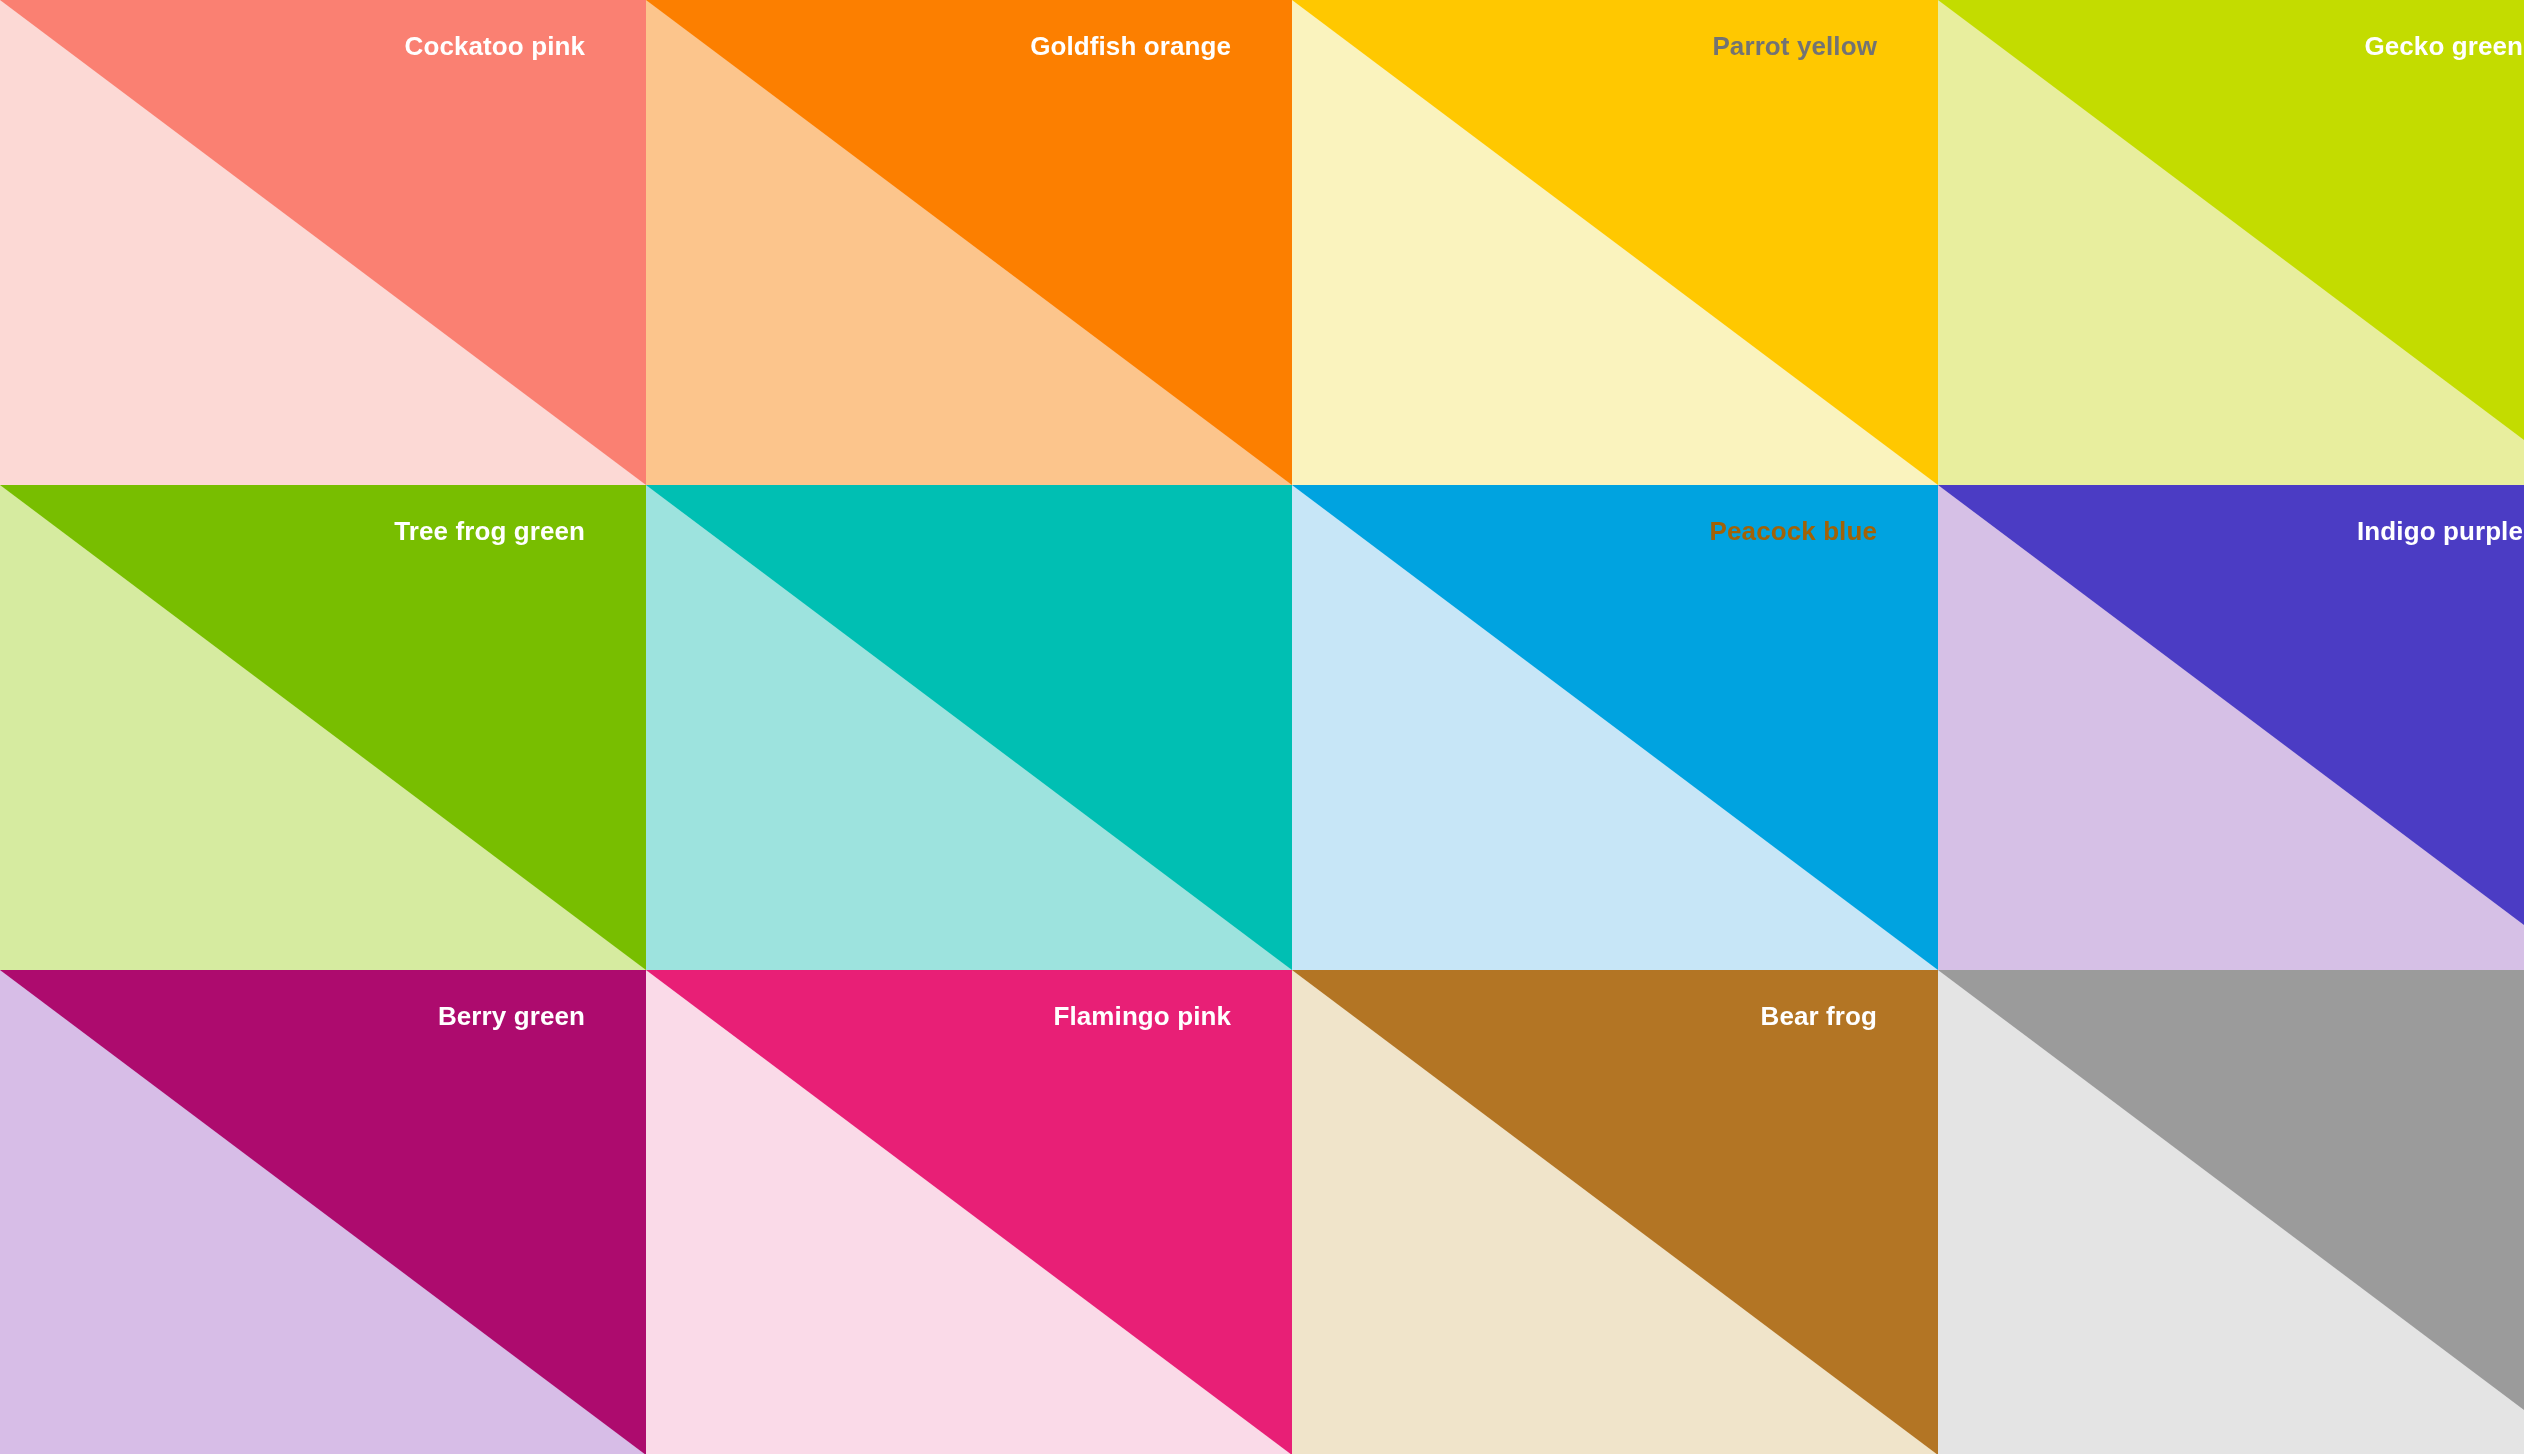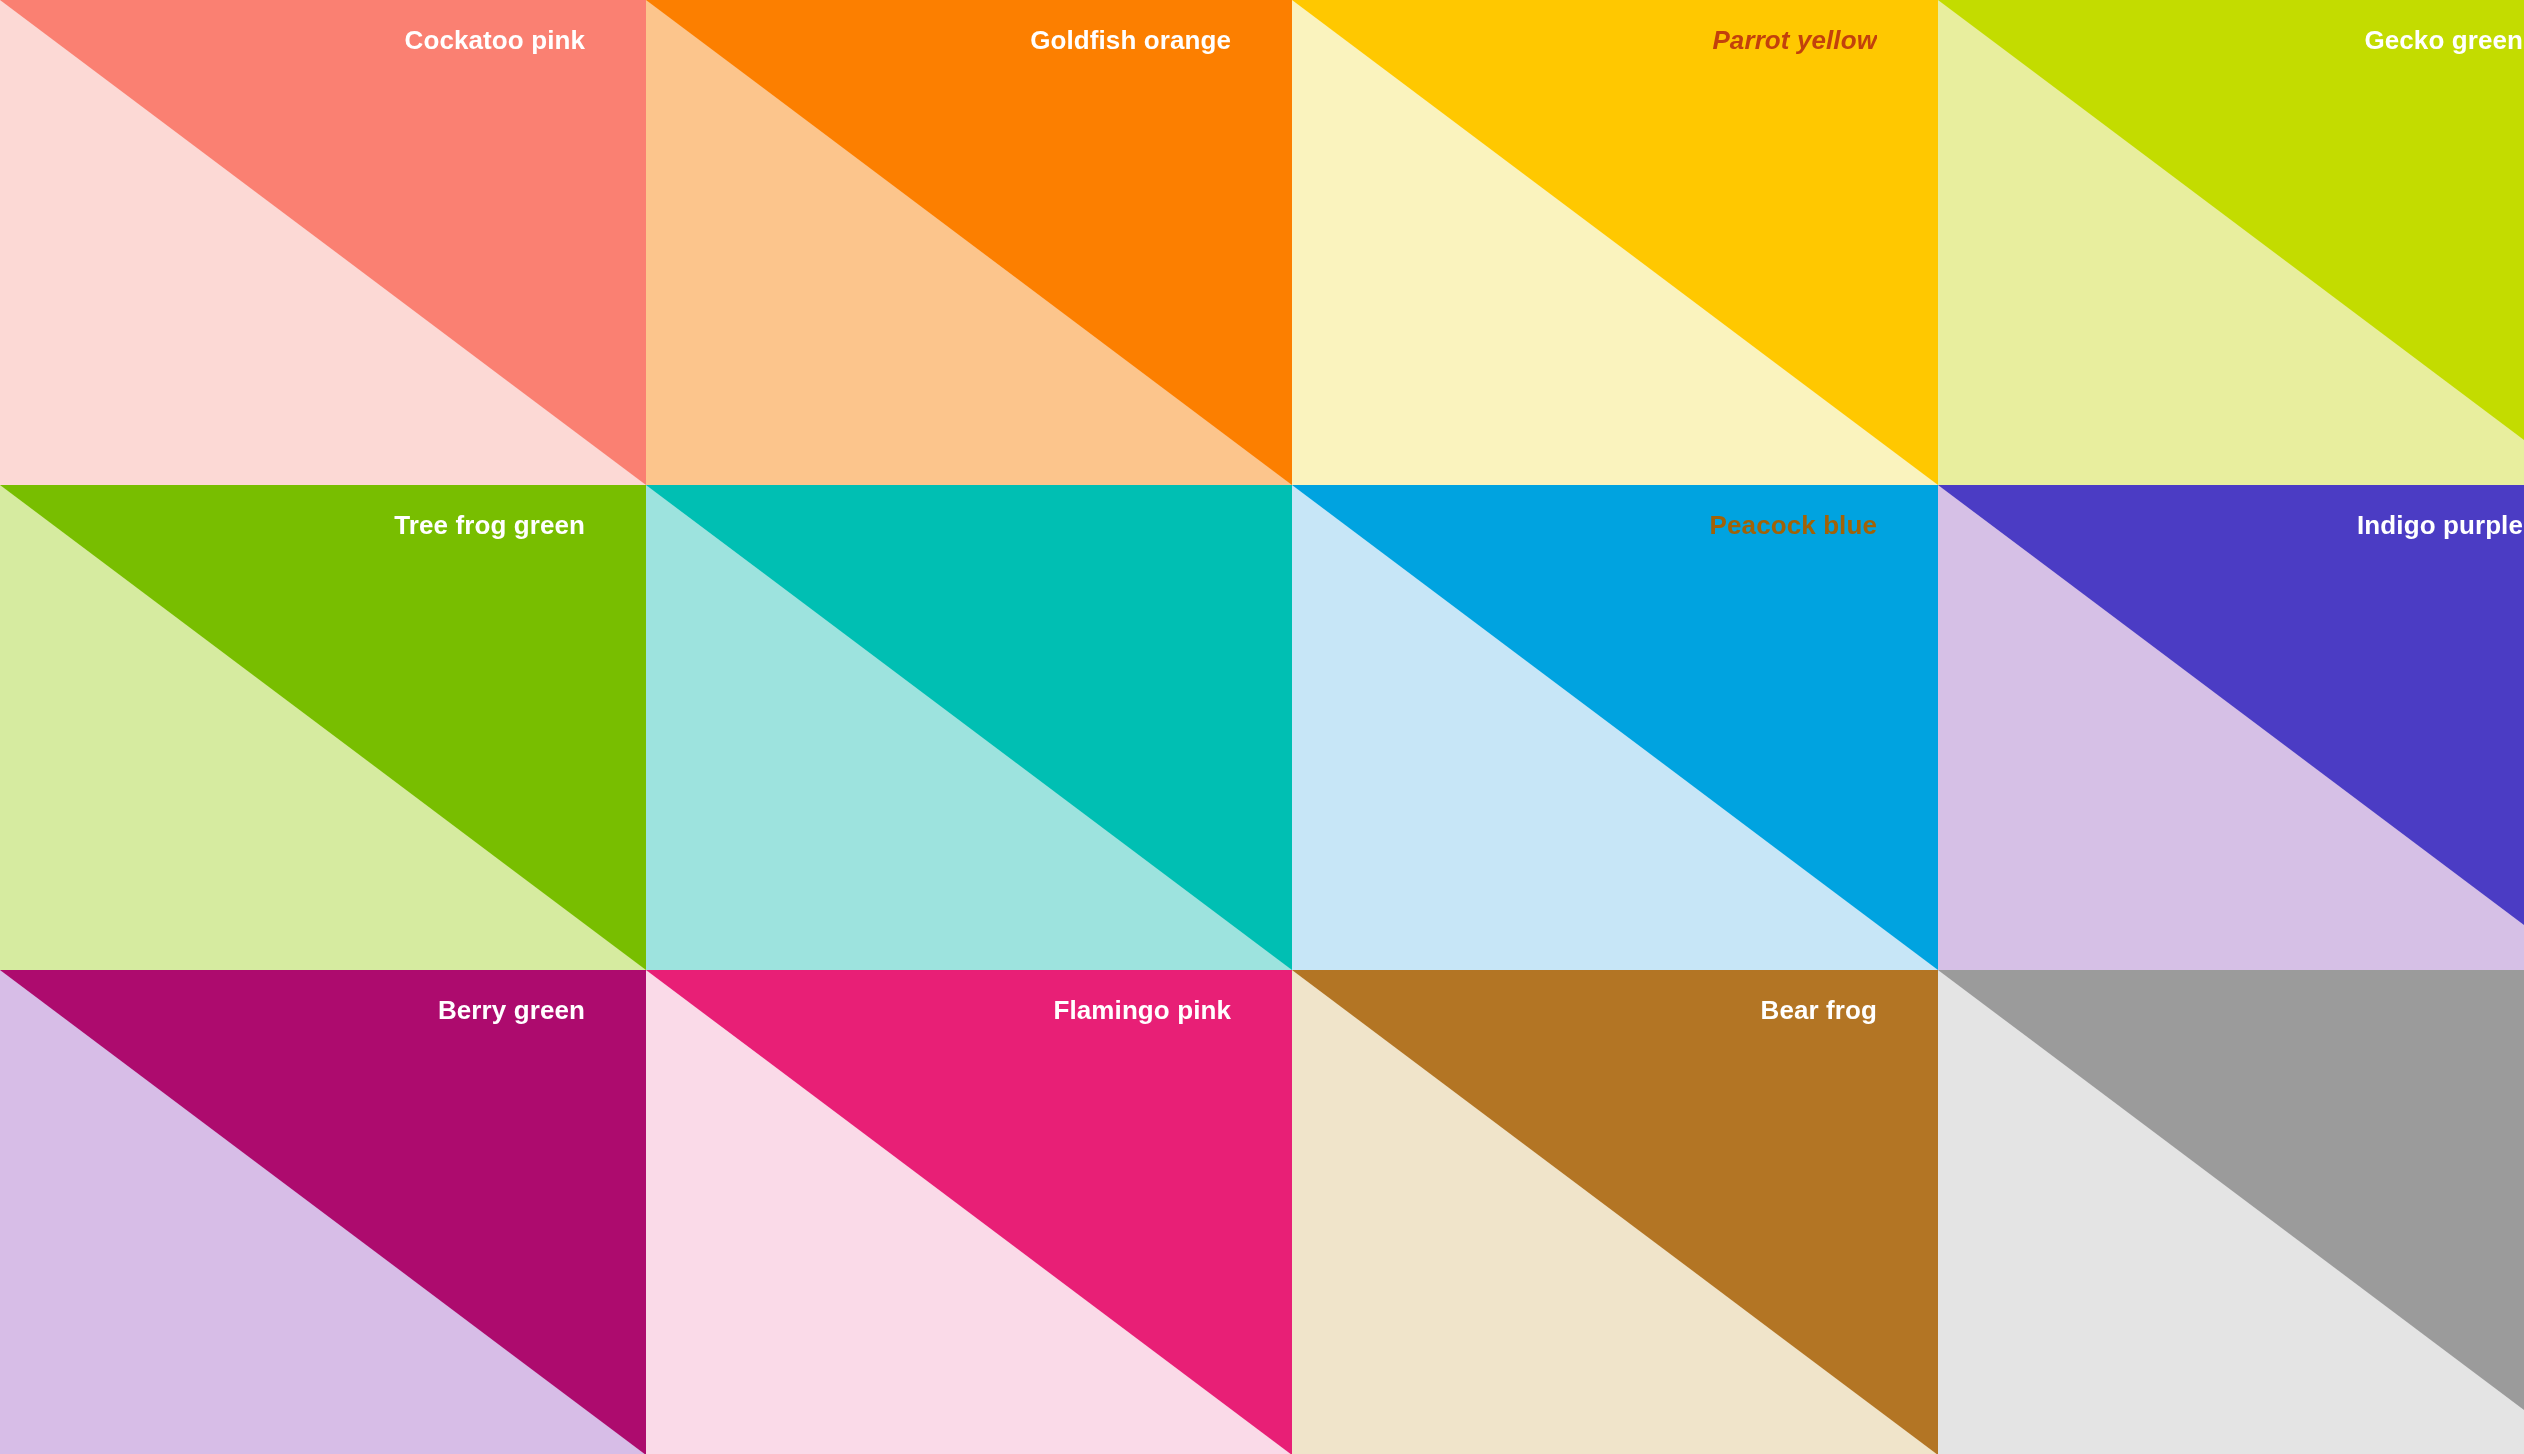--- a/index.html
+++ b/index.html
@@ -49,21 +49,21 @@
     inset: 0;
     z-index: 2;
     clip-path: polygon(0% 0%, 100% 0%, 100% 100%);
     -webkit-clip-path: polygon(0% 0%, 100% 0%, 100% 100%);
   }
 
   
   .swatch .swatch-label {
     position: absolute;
     z-index: 3;
-    top: 26px;
+    top: 32px;
     right: 61px;
     left: 61px;
     text-align: right;
     color: #ffffff;
     font-family: "Liberation Sans", "DejaVu Sans", sans-serif;
     font-size: 26px;
     font-weight: bold;
     line-height: 1.15;
     letter-spacing: 0.1px;
     white-space: nowrap;
@@ -81,21 +81,21 @@
       <div class="swatch-label" style="color: rgb(255, 255, 255);">Cockatoo pink</div>
     </div>
     <div class="swatch">
       <div class="tint-layer" style="background: rgb(252, 197, 140);"></div>
       <div class="tone-layer" style="background: rgb(252, 127, 0);"></div>
       <div class="swatch-label" style="color: rgb(255, 255, 255);">Goldfish orange</div>
     </div>
     <div class="swatch">
       <div class="tint-layer" style="background: rgb(250, 243, 190);"></div>
       <div class="tone-layer" style="background: rgb(255, 200, 0);"></div>
-      <div class="swatch-label" style="color: #c2410c; font-style: italic;">Parrot yellow</div>
+      <div class="swatch-label" style="color: #737373;">Parrot yellow</div>
     </div>
     <div class="swatch">
       <div class="tint-layer" style="background: rgb(232, 238, 158);"></div>
       <div class="tone-layer" style="background: rgb(195, 220, 0);"></div>
       <div class="swatch-label" style="color: rgb(255, 255, 255);">Gecko green</div>
     </div>
     <div class="swatch">
       <div class="tint-layer" style="background: rgb(214, 235, 160);"></div>
       <div class="tone-layer" style="background: rgb(120, 190, 0);"></div>
       <div class="swatch-label" style="color: rgb(255, 255, 255);">Tree frog green</div>

